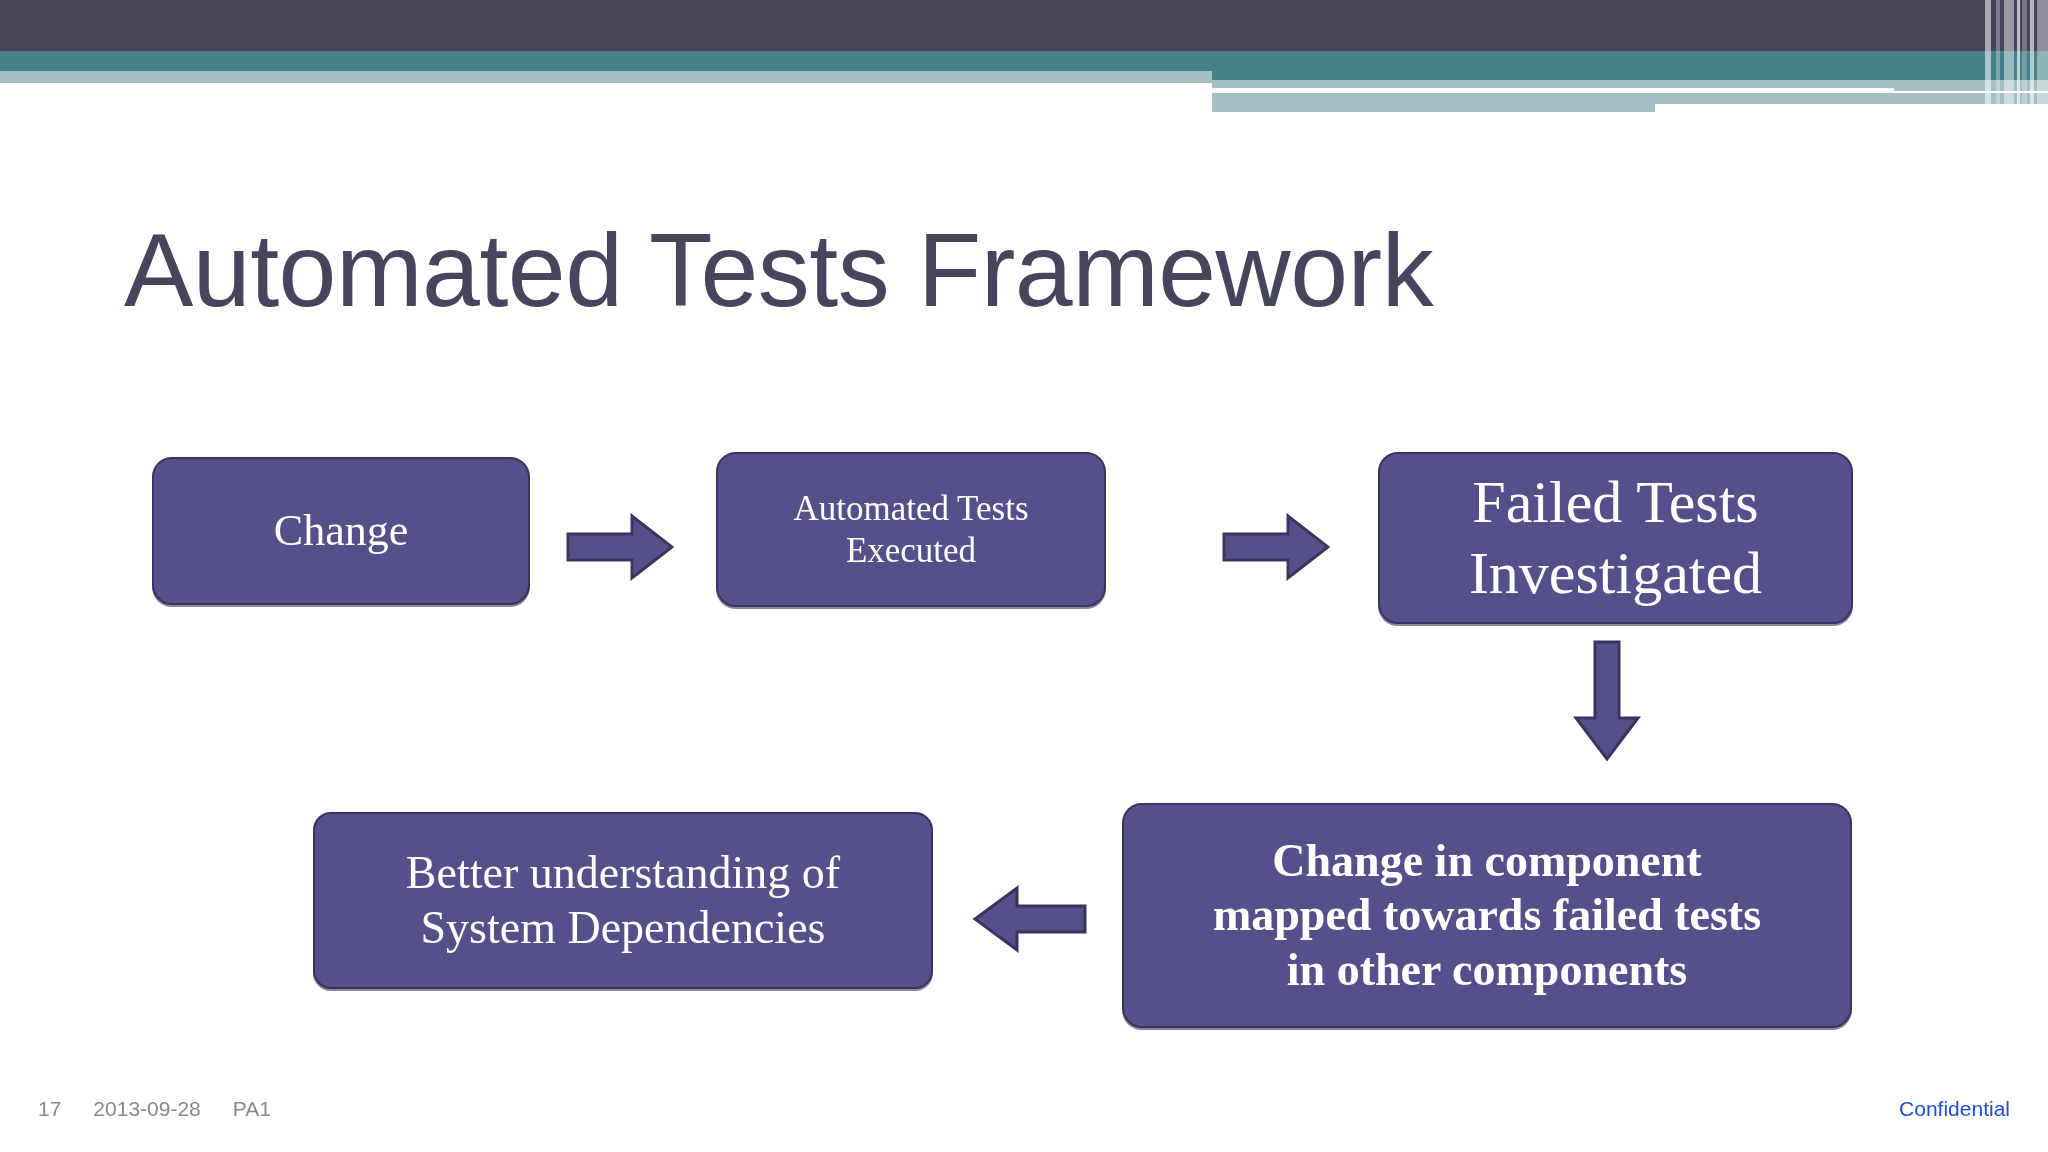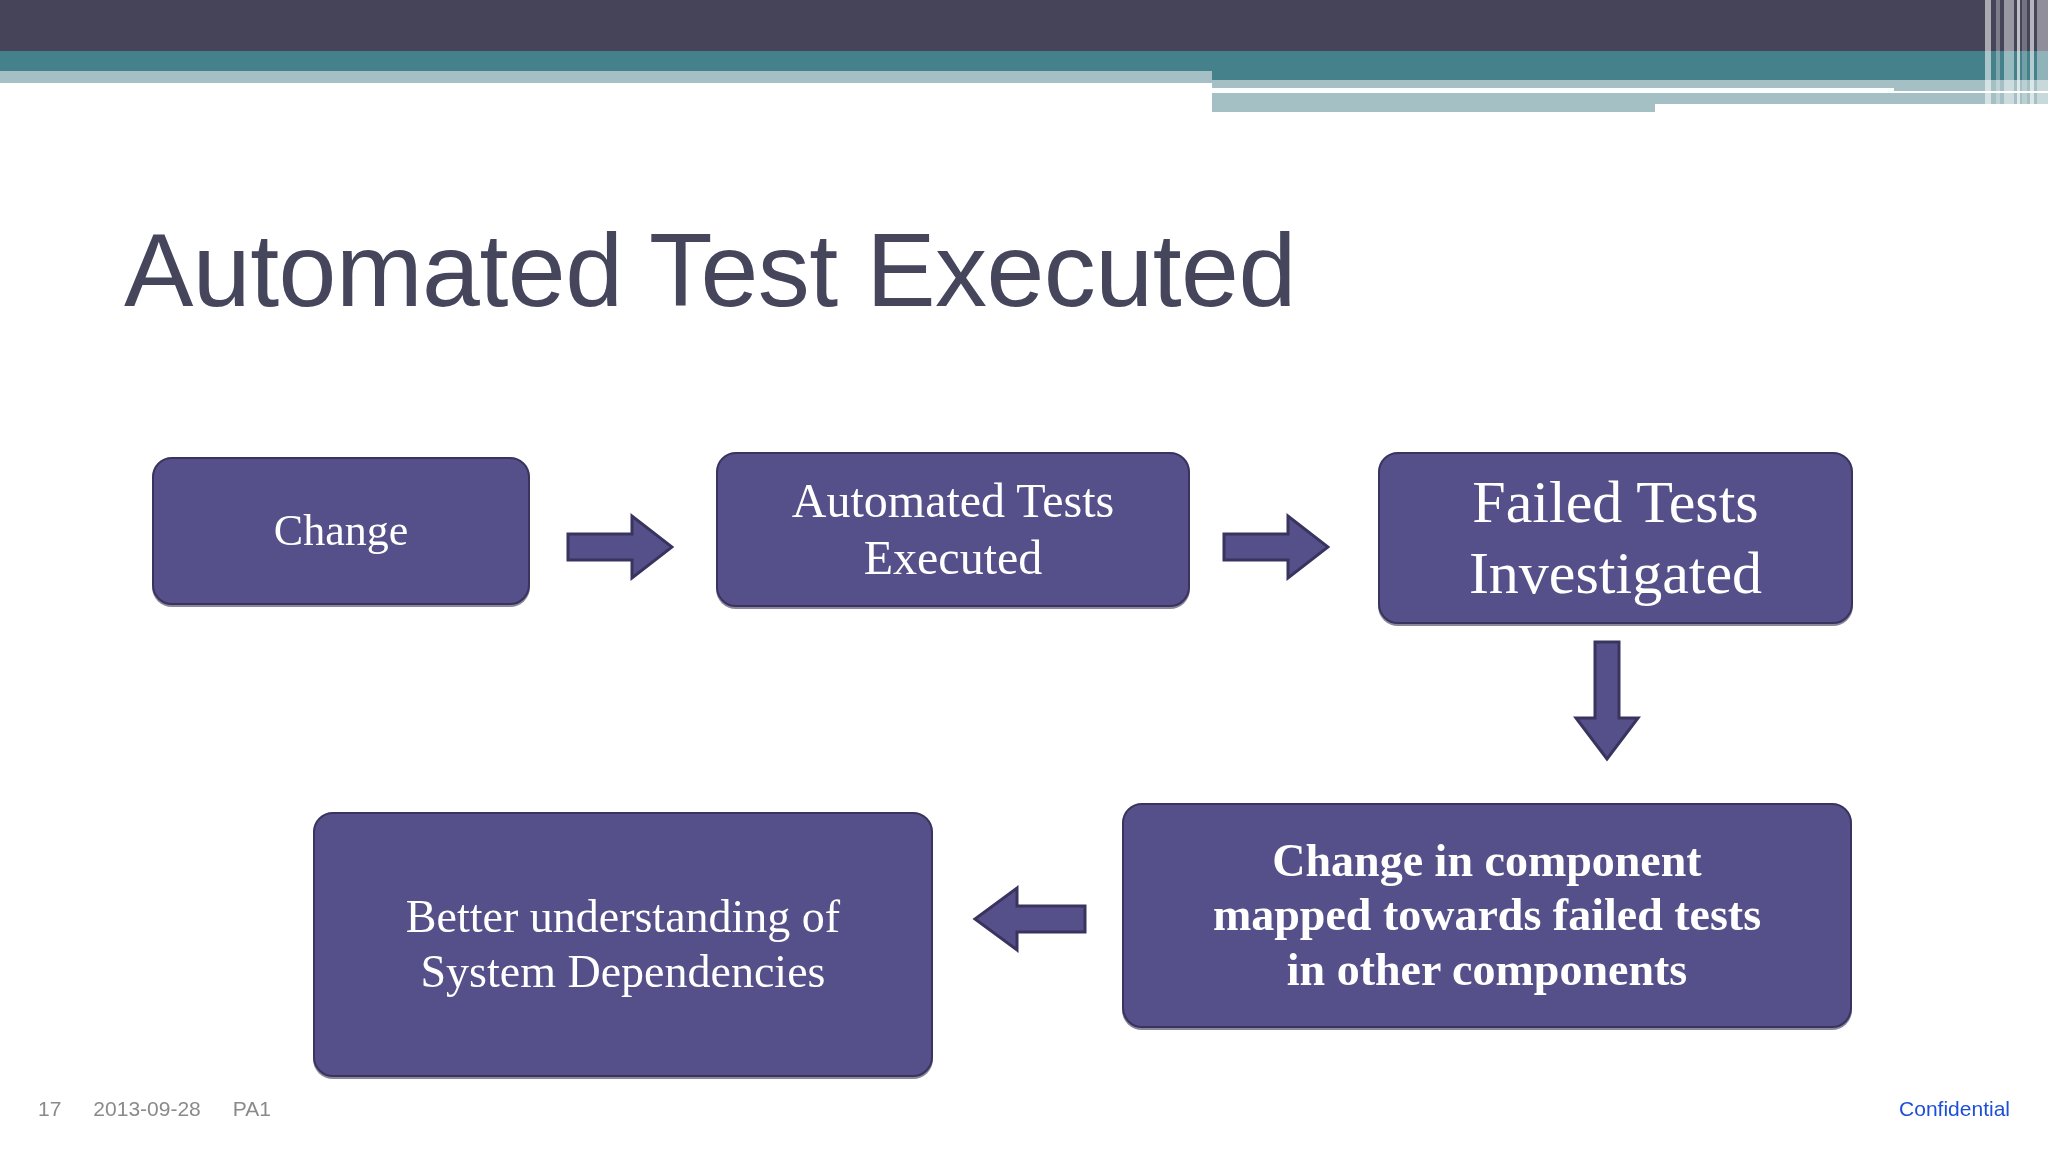--- a/index.html
+++ b/index.html
@@ -107,24 +107,24 @@
     display: flex;
     align-items: center;
     justify-content: center;
     text-align: center;
     line-height: 1.18;
     box-shadow: 0 2px 0 rgba(40,36,70,0.55);
   }
   .node-text { display:block; padding: 0 14px; }
 
   .n-change      { left: 152px;  top: 457px;  width: 378px; height: 148px; font-size: 44px; }
-  .n-autotests   { left: 716px;  top: 452px;  width: 474px; height: 155px; font-size: 48px; }
+  .n-autotests   { left: 716px;  top: 452px;  width: 390px; height: 155px; font-size: 35px; }
   .n-failedtests { left: 1378px; top: 452px;  width: 475px; height: 172px; font-size: 60px; }
   .n-changecomp  { left: 1122px; top: 803px;  width: 730px; height: 225px; font-size: 46px; font-weight: bold; }
-  .n-better      { left: 313px;  top: 812px;  width: 620px; height: 265px; font-size: 46px; }
+  .n-better      { left: 313px;  top: 812px;  width: 620px; height: 177px; font-size: 46px; border-radius: 18px; }
 
   .arrow { position: absolute; }
   .a-1 { left: 566px;  top: 512px; width: 108px; height: 70px; }
   .a-2 { left: 1222px; top: 512px; width: 108px; height: 70px; }
   .a-3 { left: 1572px; top: 640px; width: 70px; height: 122px; }
   .a-4 { left: 972px;  top: 885px; width: 115px; height: 68px; }
 
   
   .footer-left {
     position: absolute;
@@ -160,21 +160,21 @@
       <div class="vstripe" style="left: 1985px; width: 6px; opacity: 0.55;"></div>
       <div class="vstripe" style="left: 1996px; width: 4px; opacity: 0.3;"></div>
       <div class="vstripe" style="left: 2004px; width: 10px; opacity: 0.45;"></div>
       <div class="vstripe" style="left: 2017px; width: 3px; opacity: 0.65;"></div>
       <div class="vstripe" style="left: 2022px; width: 5px; opacity: 0.25;"></div>
       <div class="vstripe" style="left: 2030px; width: 4px; opacity: 0.6;"></div>
       <div class="vstripe" style="left: 2037px; width: 11px; opacity: 0.4;"></div>
     </div>
 </div>
 
-<div class="title">Automated Test Executed</div>
+<div class="title">Automated Tests Framework</div>
 
 <div class="flow">
 
   <div class="node n-change">
     <span class="node-text">
       <span>Change</span>
     </span>
   </div>
 
   <div class="arrow a-1">

